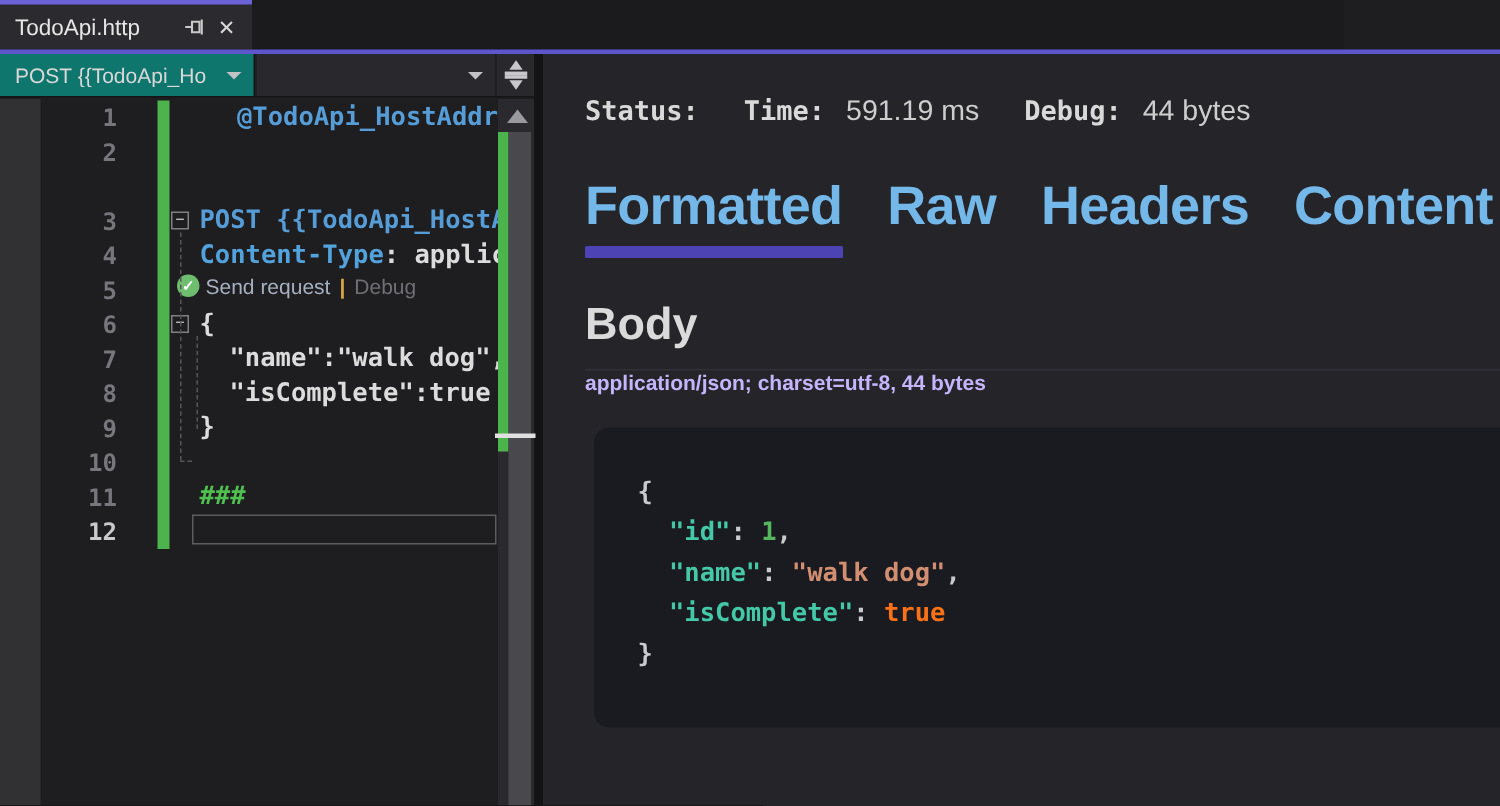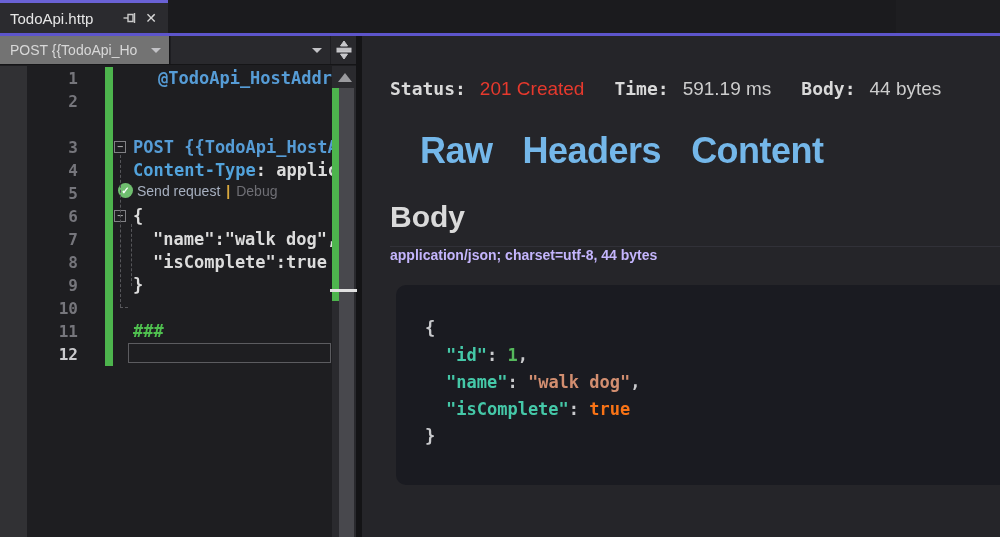--- a/index.html
+++ b/index.html
@@ -15,21 +15,21 @@
     border-top:3px solid #6A62D6; display:flex; align-items:center; padding:0 8px 0 10px;
   }
   .doc-tab .title{ color:#E6E6E6; font-size:15px; flex:1 1 auto; white-space:nowrap; }
   .tab-ico{ width:18px; height:18px; display:flex; align-items:center; justify-content:center; margin-left:4px; }
   .close-x{ color:#D7D7D7; font-size:14px; }
   .purple-line{ position:absolute; left:0; top:33px; width:1000px; height:3px; background:#5D55CB; }
 
   
   .navbar{ position:absolute; left:0; top:36px; width:356px; height:29px; background:#1E1E22; border-bottom:1px solid #151517; }
   .combo{ position:absolute; top:0; height:28px; display:flex; align-items:center; }
-  .combo1{ left:0; width:170px; background:#737373; border-right:1px solid #141416; padding:0 8px 0 10px; }
+  .combo1{ left:0; width:170px; background:#0f766e; border-right:1px solid #141416; padding:0 8px 0 10px; }
   .combo1 .combo-text{ color:#D8D8D8; font-size:14px; white-space:nowrap; overflow:hidden; flex:1 1 auto; }
   .combo2{ left:171px; width:159px; background:#29292D; padding:0 8px; justify-content:flex-end; }
   .caret-down{ width:0; height:0; border-left:5px solid transparent; border-right:5px solid transparent; border-top:5px solid #C2C2C6; }
   .splitter-btn{ position:absolute; left:331px; top:0; width:25px; height:28px; background:#29292D; display:flex; align-items:center; justify-content:center; }
 
   
   .editor{ position:absolute; left:0; top:66px; width:356px; height:471px; background:#1E1E21; }
   .bp-margin{ position:absolute; left:0; top:0; width:27px; height:471px; background:#313134; }
   .lnum{ position:absolute; left:28px; width:50px; height:23px; line-height:23px; text-align:right;
          color:#76767C; font-family:"DejaVu Sans Mono", monospace; font-size:16px; font-weight:600; }
@@ -55,21 +55,21 @@
   .vscroll{ position:absolute; left:332px; top:66px; width:24px; height:471px; background:#2A2A2E; }
   .scroll-up{ position:absolute; left:6px; top:7px; width:0; height:0;
               border-left:7px solid transparent; border-right:7px solid transparent; border-bottom:9px solid #9A9A9E; }
   .scroll-green{ position:absolute; left:0; top:22px; width:7px; height:213px; background:#4DB44D; }
   .scroll-thumb{ position:absolute; left:7px; top:22px; width:15px; height:449px; background:#48484D; }
   .caret-mark{ position:absolute; left:330px; top:289px; width:27px; height:3px; background:#E0E0E0; z-index:5; }
   .pane-sep{ position:absolute; left:356px; top:36px; width:6px; height:501px; background:#141416; }
 
   
   .response{ position:absolute; left:362px; top:36px; width:638px; height:501px; background:#252529;
-             overflow:hidden; padding:42px 0 0 28px; }
+             overflow:hidden; padding:28px 0 0 28px; }
   .status-row{ display:flex; align-items:baseline; white-space:nowrap; }
   .st-label{ font-family:"DejaVu Sans Mono", monospace; font-weight:bold; font-size:18px; color:#D9D9D9; }
   .st-value{ font-size:19px; color:#CDCDCD; margin-left:14px; }
   .st-red{ color:#E6392D; }
   .st-gap{ width:30px; }
   .resp-tabs{ display:flex; margin-top:30px; gap:30px; white-space:nowrap; }
   .rtab{ color:#74B7E9; font-size:36px; font-weight:bold; letter-spacing:-0.5px; }
   .rtab .ul{ height:8px; background:#4D43B4; margin-top:6px; border-radius:1px; }
   .body-h{ margin-top:28px; font-size:30px; font-weight:600; color:#DADADA; }
   .hairline{ margin-top:12px; height:1px; background:#313138; width:610px; }
@@ -175,31 +175,31 @@
     <div class="scroll-up"></div>
     <div class="scroll-green"></div>
     <div class="scroll-thumb"></div>
   </div>
   <div class="caret-mark"></div>
   <div class="pane-sep"></div>
 
   <div class="response">
     <div class="status-row">
       <span class="st-label">Status:</span>
-      <span class="st-value st-red">201 Created</span>
       <span class="st-gap"></span>
       <span class="st-label">Time:</span>
       <span class="st-value">591.19 ms</span>
       <span class="st-gap"></span>
-      <span class="st-label">Body:</span>
+      <span class="st-label">Debug:</span>
       <span class="st-value">44 bytes</span>
     </div>
 
     <div class="resp-tabs">
       <div class="rtab">
+        <div>Formatted</div>
         <div class="ul"></div>
       </div>
       <div class="rtab">
           <div>Raw</div>
         </div>
       <div class="rtab">
           <div>Headers</div>
         </div>
       <div class="rtab">
           <div>Content</div>

